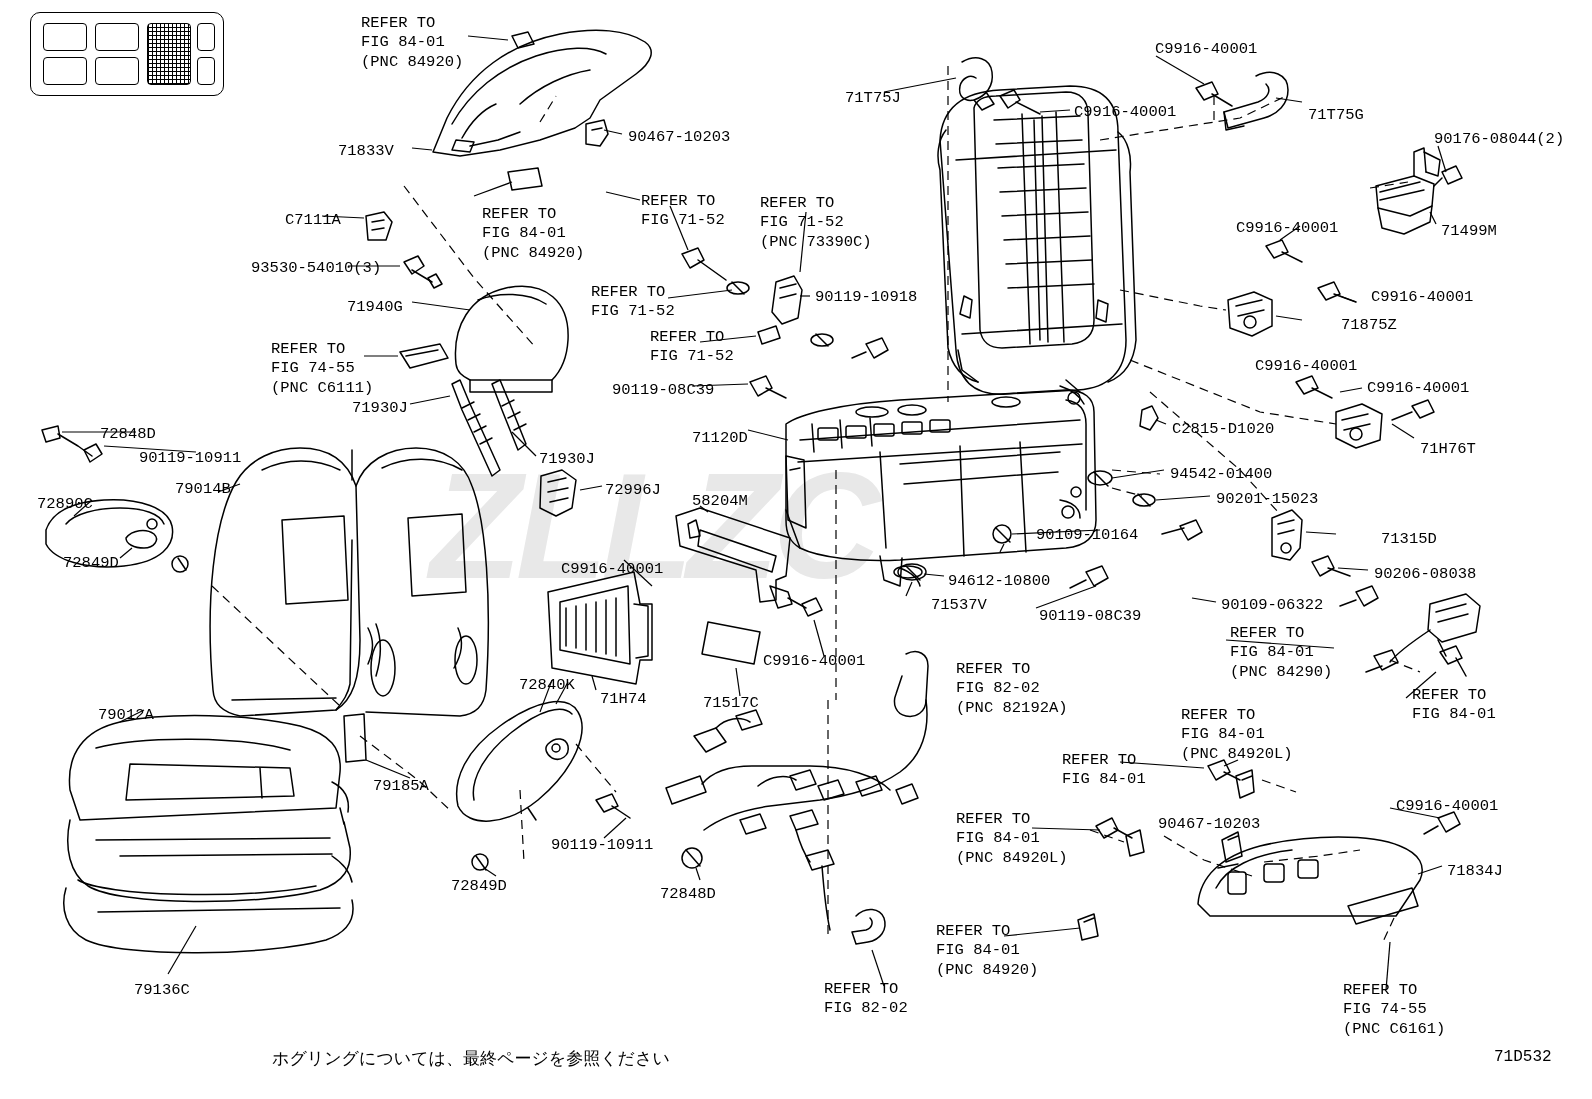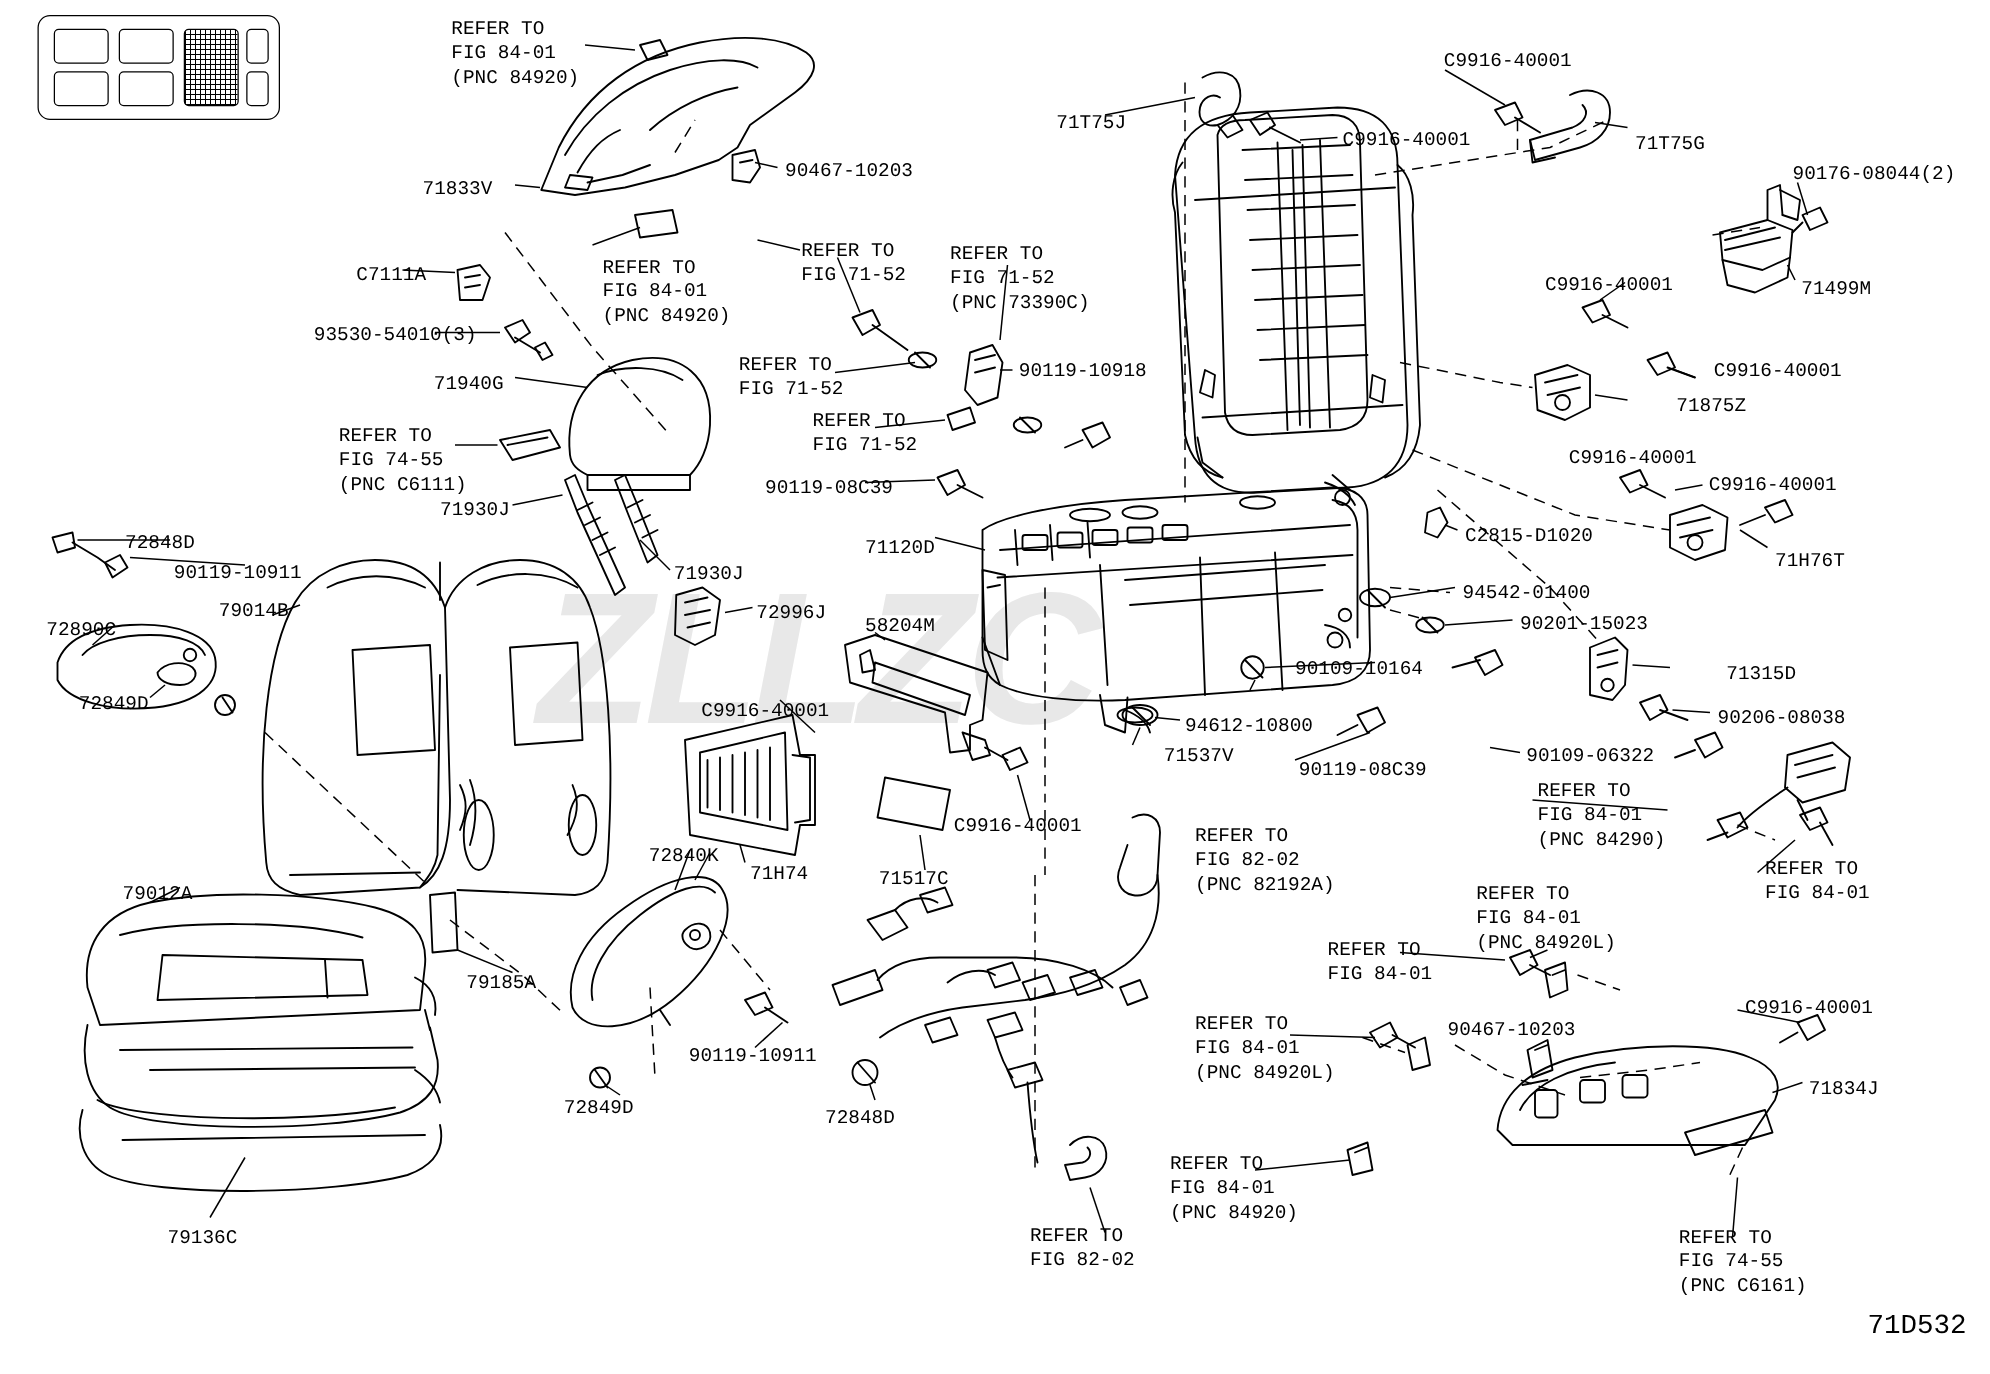--- a/index.html
+++ b/index.html
@@ -6,21 +6,21 @@
   body{width:1592px;height:1099px;position:relative;overflow:hidden;
        font-family:"Liberation Mono",monospace;color:#000;}
   #sheet{position:absolute;left:0;top:0;width:1592px;height:1099px;}
   .lbl{position:absolute;font-size:15.5px;letter-spacing:0px;white-space:pre;line-height:1.22;}
   .lbl.multi{line-height:1.25;}
   svg.art{position:absolute;left:0;top:0;width:1592px;height:1099px;pointer-events:none;}
   .wm{position:absolute;font-family:"Liberation Sans",sans-serif;font-weight:bold;
       font-style:italic;color:#e8e8e8;font-size:150px;letter-spacing:-6px;
       user-select:none;}
   .jp{position:absolute;font-family:"DejaVu Sans",sans-serif;font-size:17px;}
-  .code{position:absolute;font-size:22px;text-align:center;}
+  .code{position:absolute;font-size:16px;text-align:center;}
   
   .keybox{position:absolute;left:30px;top:12px;width:192px;height:82px;
           border:1.4px solid #000;border-radius:10px;background:#fff;}
   .kcell{position:absolute;border:1.3px solid #000;border-radius:4px;background:#fff;}
   .hatch{background-image:
      repeating-linear-gradient(0deg,#000 0 1px,transparent 1px 4px),
      repeating-linear-gradient(90deg,#000 0 1px,transparent 1px 4px);}
 </style>
 </head>
 <body>
@@ -538,15 +538,16 @@
   <div class="lbl multi" style="left:936px;top:922px;">REFER TO
 FIG 84-01
 (PNC 84920)</div>
   <div class="lbl" style="left:134px;top:981px;">79136C</div>
   <div class="lbl multi" style="left:824px;top:980px;">REFER TO
 FIG 82-02</div>
   <div class="lbl multi" style="left:1343px;top:981px;">REFER TO
 FIG 74-55
 (PNC C6161)</div>
 
+  <div class="jp" style="left:272px;top:1047px;">ホグリングについては、最終ページを参照ください</div>
   <div class="code" style="left:1494px;top:1048px;">71D532</div>
 
 </div>
 
 </body></html>

